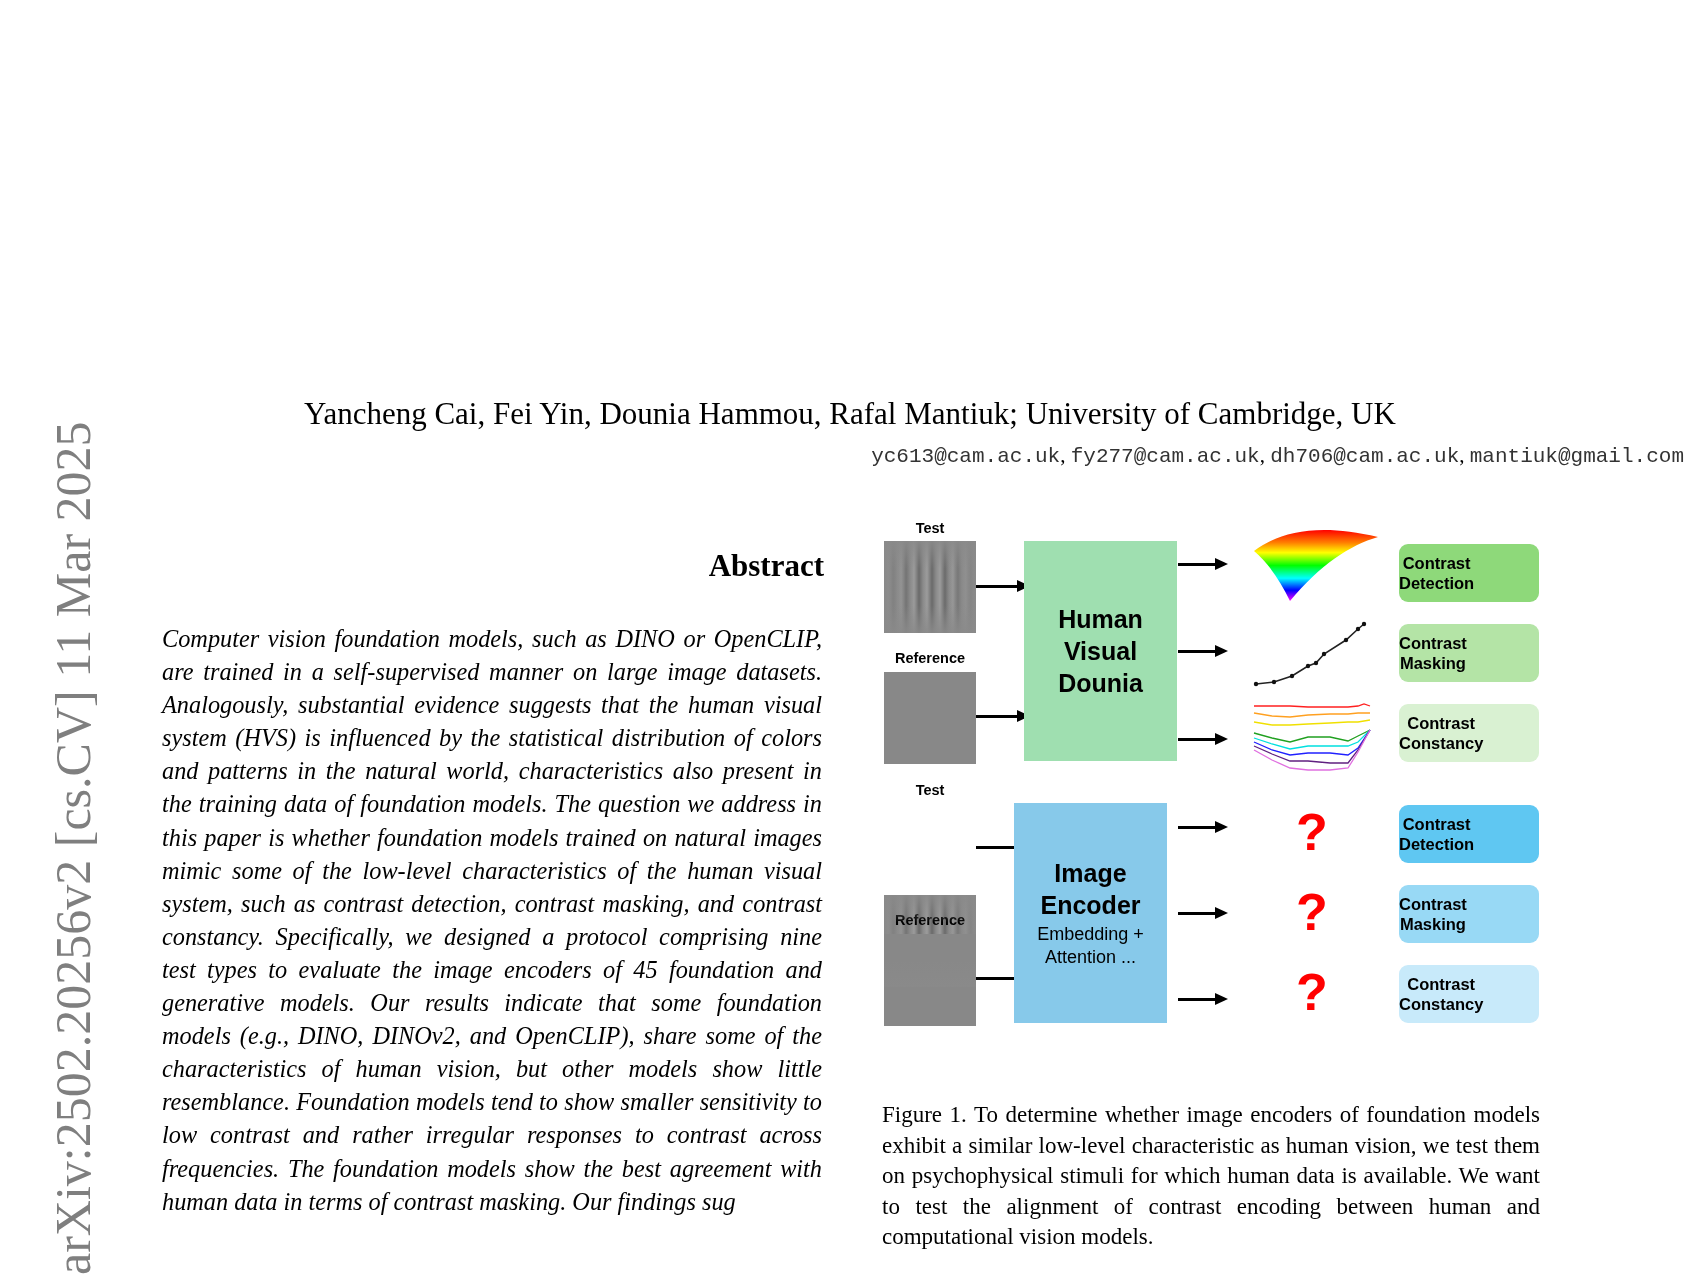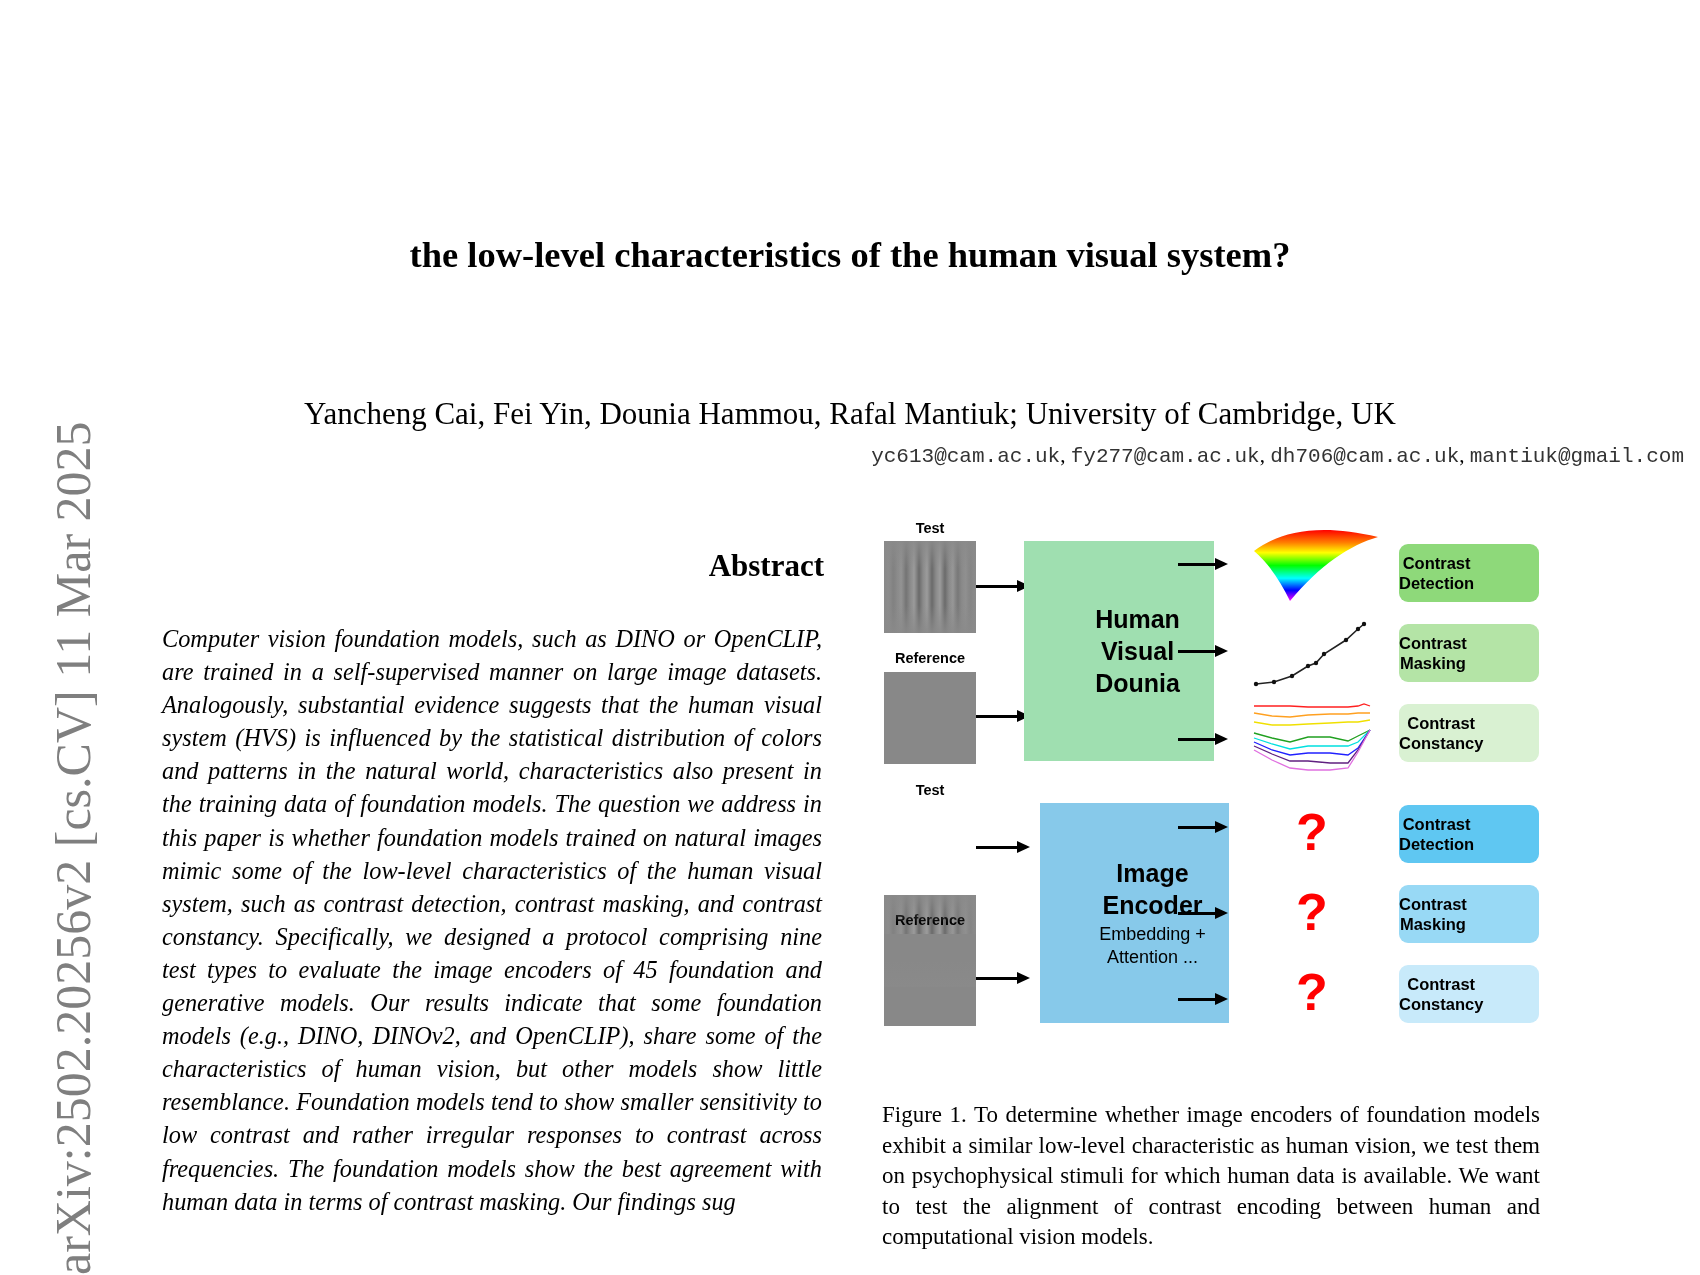--- a/index.html
+++ b/index.html
@@ -15,34 +15,33 @@
   .caption { left:882px; width:658px; top:1052px; font-size:23px; line-height:30.5px; text-align:justify;margin-top:48px; }
 
   
   .fig-label { font-family:"Liberation Sans", sans-serif; font-weight:bold; font-size:14.5px; text-align:center; width:92px; }
   .stim { width:92px; height:92px; }
   .grating { background: repeating-linear-gradient(90deg,#8a8a8a 0px,#9c9c9c 4px,#6a6a6a 9px,#8a8a8a 13px); position:relative; overflow:hidden; }
   .grating::after { content:""; position:absolute; inset:0; background: linear-gradient(90deg, rgba(138,138,138,1) 0%, rgba(138,138,138,0) 35%, rgba(138,138,138,0) 65%, rgba(138,138,138,1) 100%); }
   .grating::before { content:""; position:absolute; inset:0; z-index:1; background: linear-gradient(180deg, rgba(138,138,138,0.9) 0%, rgba(138,138,138,0) 30%, rgba(138,138,138,0) 70%, rgba(138,138,138,0.9) 100%); }
   .plain { background:#888888; }
   .bigbox { width:153px; height:220px; display:flex; flex-direction:column; align-items:center; justify-content:center; font-family:"Liberation Sans", sans-serif; text-align:center; }
-  .hvs { background:#9fdfb0;padding-left:37px; }
+  .hvs { background:#9fdfb0; }
   .enc { background:#87c9ea; }
   .bigbox .t { font-weight:bold; font-size:25px; line-height:32px; }
   .bigbox .s { font-size:18px; line-height:23px; margin-top:2px; }
   .arrow { height:3px; background:#000; }
   .arrow::after { content:""; position:absolute; right:-12px; top:-5px; border-left:13px solid #000; border-top:6.5px solid transparent; border-bottom:6.5px solid transparent; }
   .pill { width:140px; height:58px; border-radius:9px; display:flex; align-items:center; justify-content:flex-start; text-align:center; font-family:"Liberation Sans", sans-serif; font-weight:bold; font-size:16.5px; line-height:20px; }
   .qmark { font-family:"Liberation Sans", sans-serif; font-weight:bold; color:#ff0000; font-size:52px; line-height:52px; width:50px; text-align:center; }
 </style>
 </head>
 <body>
 
 <div class="abs title">
-  <div>the low-level characteristics of the human visual system?</div>
 </div>
 <div class="abs authors">Yancheng Cai, Fei Yin, Dounia Hammou, Rafal Mantiuk; University of Cambridge, UK</div>
 <div class="abs emails">
   <span>yc613@cam.ac.uk</span><span class="sep">, </span><span>fy277@cam.ac.uk</span><span class="sep">, </span><span>dh706@cam.ac.uk</span><span class="sep">, </span><span>mantiuk@gmail.com</span>
 </div>
 
 <div class="abs arxiv">arXiv:2502.20256v2  [cs.CV]  11 Mar 2025</div>
 
 <div class="abs abstract-head">Abstract</div>
 <div class="abs abstract-body">Computer vision foundation models, such as DINO or OpenCLIP, are trained in a self-supervised manner on large image datasets. Analogously, substantial evidence suggests that the human visual system (HVS) is influenced by the statistical distribution of colors and patterns in the natu­ral world, characteristics also present in the training data of foundation models. The question we address in this pa­per is whether foundation models trained on natural images mimic some of the low-level characteristics of the human visual system, such as contrast detection, contrast masking, and contrast constancy.  Specifically, we designed a pro­tocol comprising nine test types to evaluate the image en­coders of 45 foundation and generative models. Our results indicate that some foundation models (e.g., DINO, DINOv2, and OpenCLIP), share some of the characteristics of human vision, but other models show little resemblance.  Founda­tion models tend to show smaller sensitivity to low contrast and rather irregular responses to contrast across frequen­cies. The foundation models show the best agreement with human data in terms of contrast masking. Our findings sug­</div>
@@ -130,21 +129,21 @@
   </div>
 
   <div class="abs fig-label" style="left:884px;top:782px;">Test</div>
   <div class="abs stim grating" style="left:884px;top:803px;"></div>
   <div class="abs fig-label" style="left:884px;top:912px;">Reference</div>
   <div class="abs stim plain" style="left:884px;top:934px;"></div>
 
   <div class="abs arrow" style="left:976px;top:846px;width:42px;"></div>
   <div class="abs arrow" style="left:976px;top:977px;width:42px;"></div>
 
-  <div class="abs bigbox enc" style="left:1040px;top:803px;padding-left:36px;">
+  <div class="abs bigbox enc" style="left:1014px;top:803px;">
     <div class="t">Image</div>
     <div class="t">Encoder</div>
     <div class="s">Embedding +</div>
     <div class="s" style="margin-top:0">Attention ...</div>
   </div>
 
   <div class="abs arrow" style="left:1178px;top:826px;width:38px;"></div>
   <div class="abs arrow" style="left:1178px;top:912px;width:38px;"></div>
   <div class="abs arrow" style="left:1178px;top:998px;width:38px;"></div>
 

